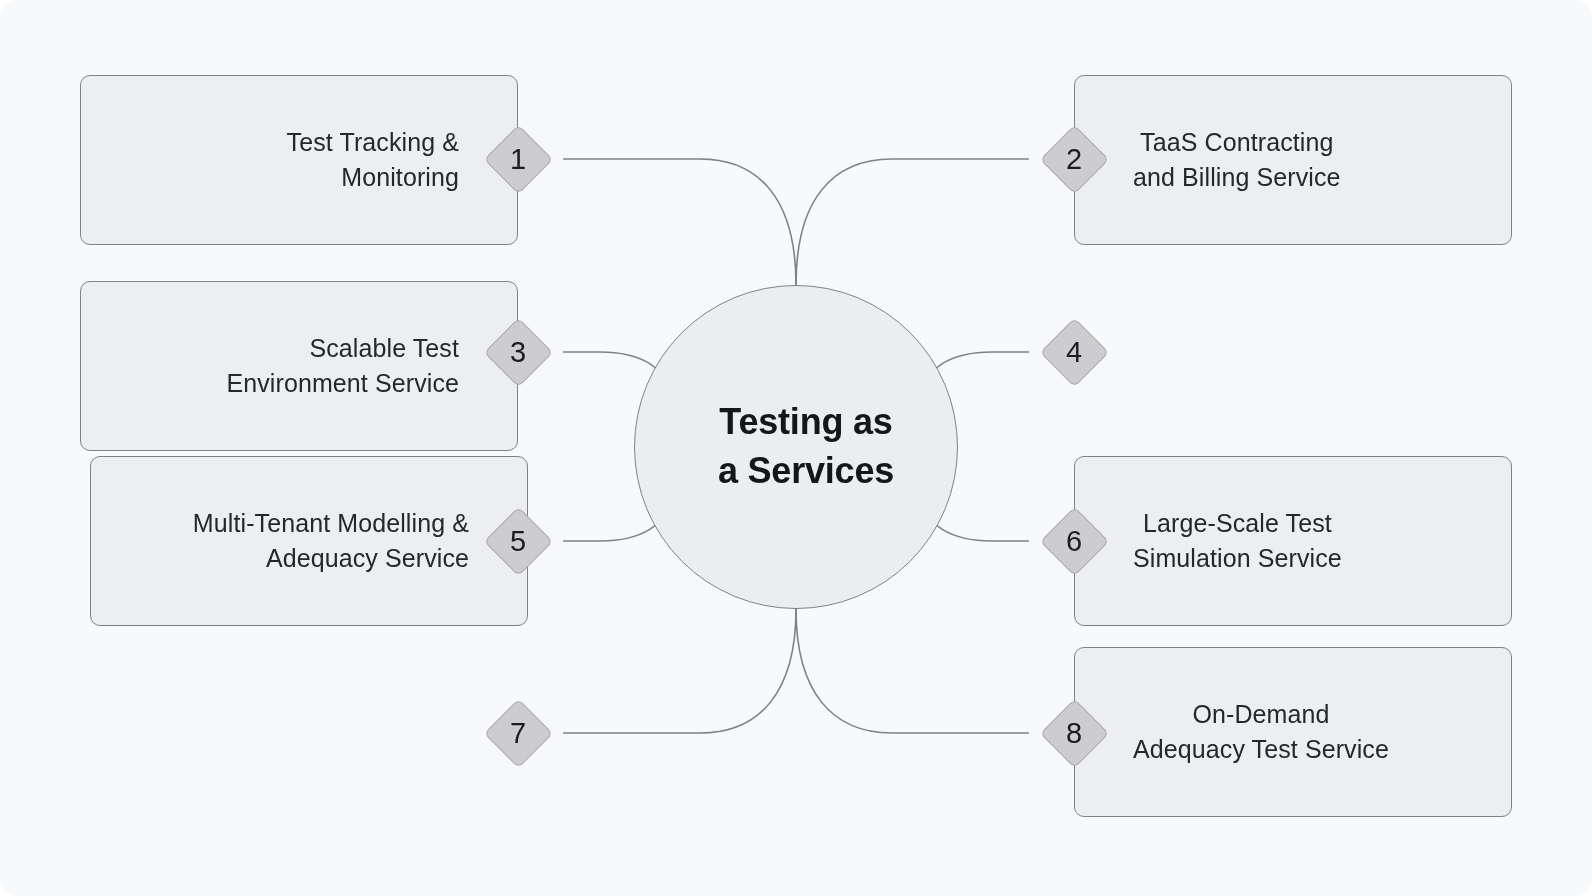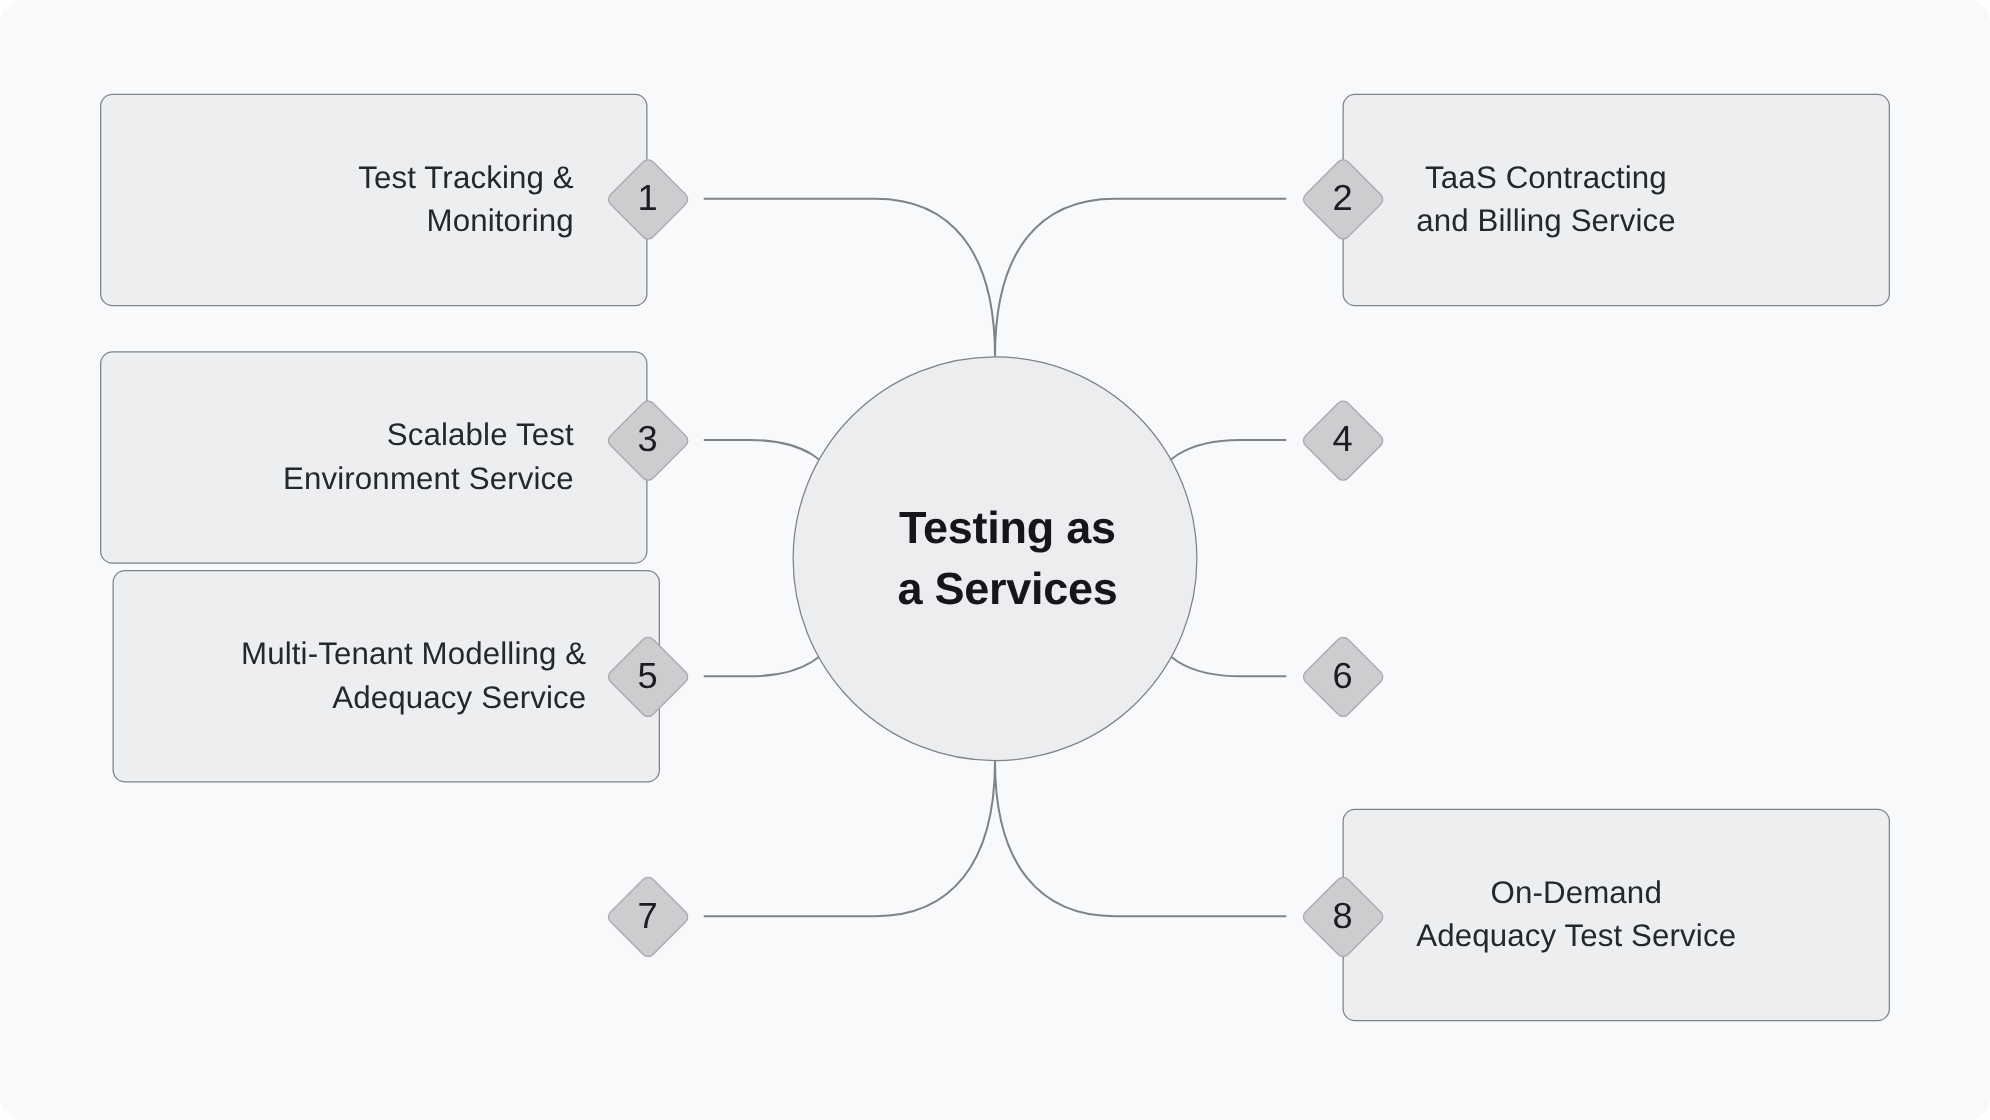--- a/index.html
+++ b/index.html
@@ -133,20 +133,24 @@
 Adequacy Service</div>
   </div>
 
 
   <div class="node-box right" style="left:1074px; top:75px; width:438px; height:170px;">
     <div class="node-label">TaaS Contracting
 and Billing Service</div>
   </div>
 
 
+  <div class="node-box right" style="left:1074px; top:456px; width:438px; height:170px;">
+    <div class="node-label">Large-Scale Test
+Simulation Service</div>
+  </div>
 
   <div class="node-box right" style="left:1074px; top:647px; width:438px; height:170px;">
     <div class="node-label">On-Demand
 Adequacy Test Service</div>
   </div>
 
   <div id="hub">
     <div id="hub-label">Testing as
 a Services</div>
   </div>

